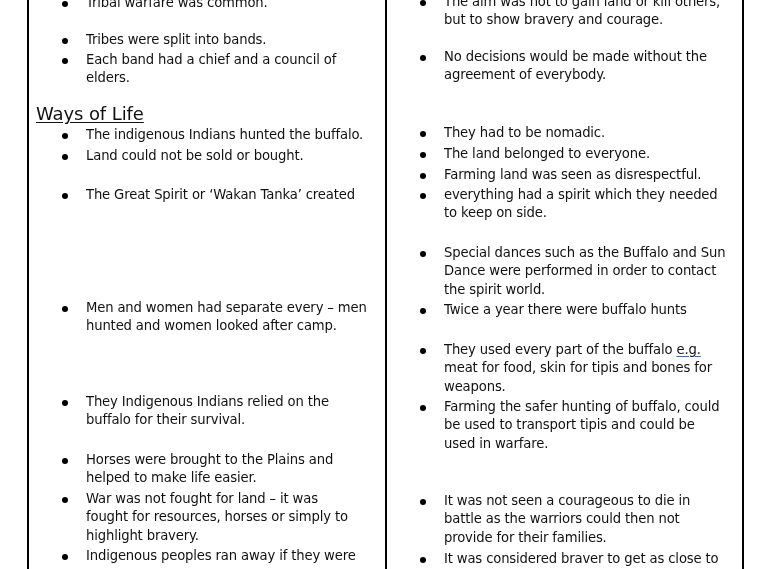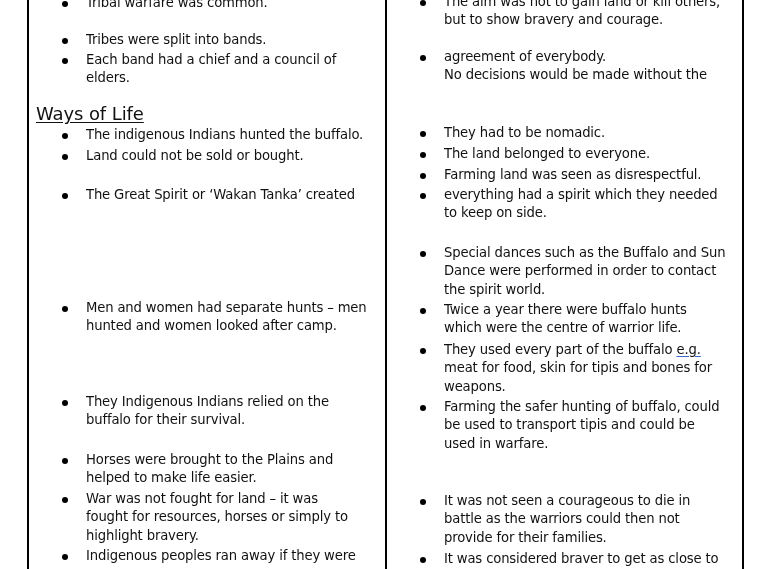--- a/index.html
+++ b/index.html
@@ -108,21 +108,21 @@
       <span class="line">Land could not be sold or bought.</span>
     </div>
 
     <div class="item" style="top:186px;">
       <span class="bullet"></span>
       <span class="line">The Great Spirit or ‘Wakan Tanka’ created</span>
     </div>
 
     <div class="item" style="top:299px;">
       <span class="bullet"></span>
-      <span class="line">Men and women had separate hunts – men</span>
+      <span class="line">Men and women had separate every – men</span>
       <span class="line">hunted and women looked after camp.</span>
     </div>
 
     <div class="item" style="top:393px;">
       <span class="bullet"></span>
       <span class="line">They Indigenous Indians relied on the</span>
       <span class="line">buffalo for their survival.</span>
     </div>
 
     <div class="item" style="top:451px;">
@@ -147,22 +147,22 @@
   <div class="right-col">
 
     <div class="item" style="top:-7px;">
       <span class="bullet"></span>
       <span class="line">The aim was not to gain land or kill others,</span>
       <span class="line">but to show bravery and courage.</span>
     </div>
 
     <div class="item" style="top:48px;">
       <span class="bullet"></span>
+      <span class="line">No decisions would be made without the</span>
       <span class="line">agreement of everybody.</span>
-      <span class="line">No decisions would be made without the</span>
     </div>
 
     <div class="item" style="top:124px;">
       <span class="bullet"></span>
       <span class="line">They had to be nomadic.</span>
     </div>
 
     <div class="item" style="top:145px;">
       <span class="bullet"></span>
       <span class="line">The land belonged to everyone.</span>
@@ -182,21 +182,20 @@
     <div class="item" style="top:244px;">
       <span class="bullet"></span>
       <span class="line">Special dances such as the Buffalo and Sun</span>
       <span class="line">Dance were performed in order to contact</span>
       <span class="line">the spirit world.</span>
     </div>
 
     <div class="item" style="top:301px;">
       <span class="bullet"></span>
       <span class="line">Twice a year there were buffalo hunts</span>
-      <span class="line">which were the centre of warrior life.</span>
     </div>
 
     <div class="item" style="top:341px;">
       <span class="bullet"></span>
       <span class="line"><span>They used every part of the buffalo </span><span class="eg">e.g.</span></span>
       <span class="line">meat for food, skin for tipis and bones for</span>
       <span class="line">weapons.</span>
     </div>
 
     <div class="item" style="top:398px;">

